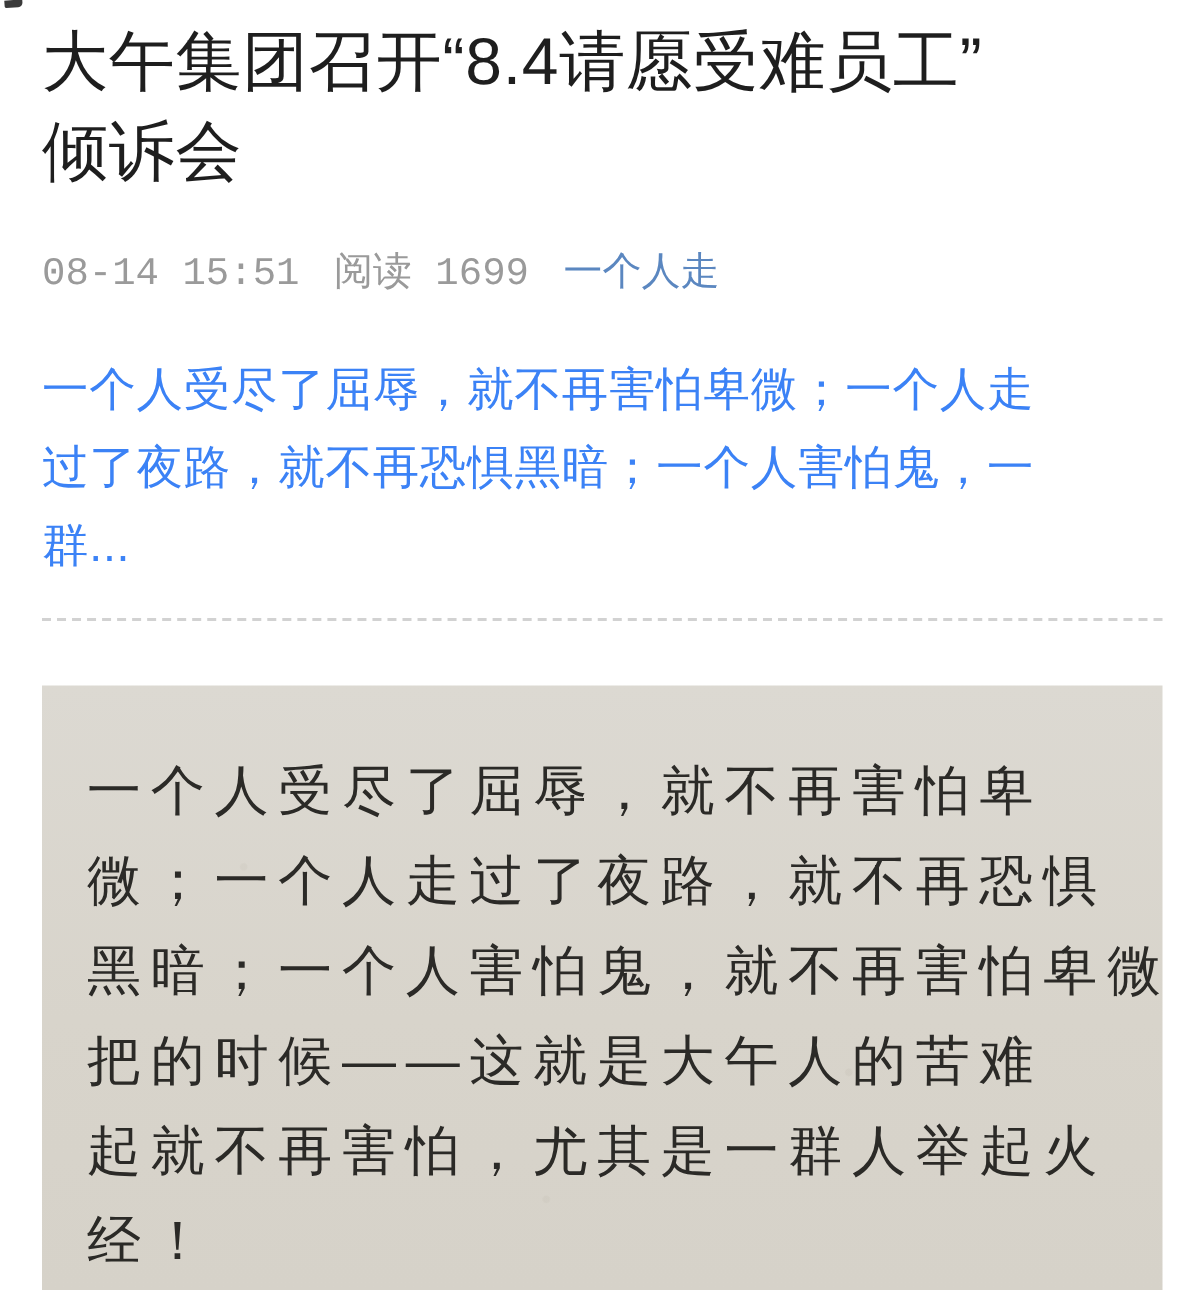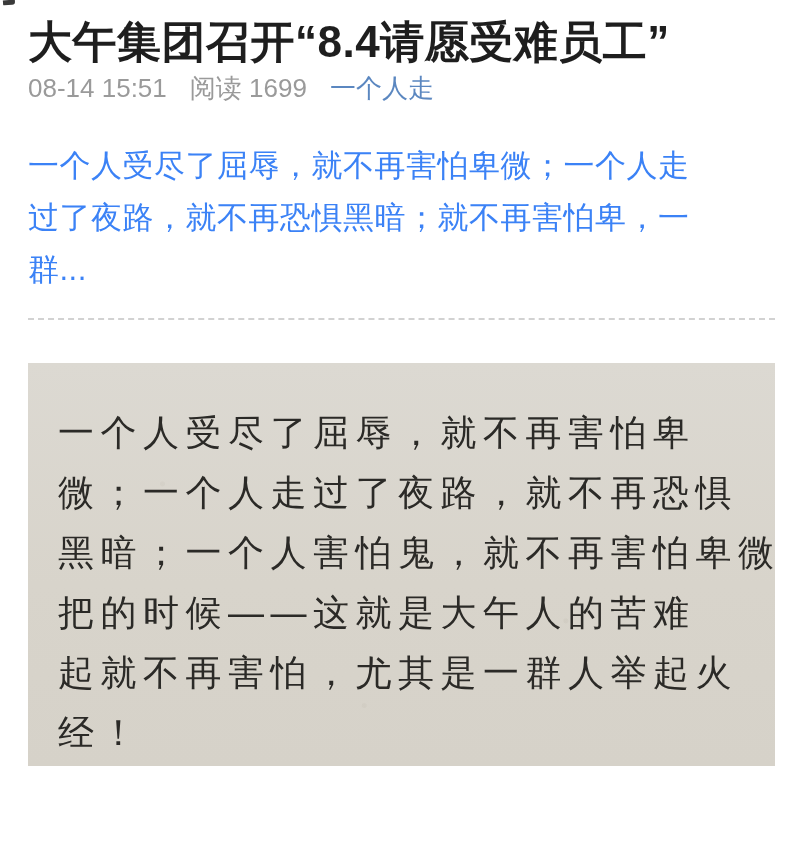--- a/index.html
+++ b/index.html
@@ -22,32 +22,34 @@
     background: #3a3a3a;
     border-radius: 0 0 3px 1px;
     transform: rotate(-4deg);
   }
   .page {
     padding: 12px 25px 0 28px;
   }
   .article-title {
     font-size: 44px;
     line-height: 60px;
-    font-weight: 700;
+    font-weight: 400;
     color: #1e1e1e;
     letter-spacing: 0.5px;
   }
   .article-title .t-line { display: block; white-space: nowrap; }
   .meta-row {
+    margin-top: 34px;
     height: 32px;
     line-height: 32px;
     font-size: 26px;
     color: #9a9a9a;
     display: flex;
     align-items: flex-end;
+    font-family: Liberation Mono, monospace;
   }
   .meta-row .meta-item { margin-right: 23px; white-space: nowrap; }
   .meta-row a.source-link {
     color: #5b87c0;
     text-decoration: none;
     white-space: nowrap;
   }
   .summary {
     margin-top: 36px;
     font-size: 31px;
@@ -86,31 +88,32 @@
 </style>
 </head>
 <body>
 
 <div class="corner-artifact"></div>
 
 <div class="page">
 
   <h1 class="article-title">
     <span class="t-line">大午集团召开“8.4请愿受难员工”</span>
+    <span class="t-line">倾诉会</span>
   </h1>
 
   <div class="meta-row">
     <span class="meta-item">08-14 15:51</span>
     <span class="meta-item">阅读 1699</span>
     <a href="#" class="source-link">一个人走</a>
   </div>
 
   <div class="summary">
     <span class="s-line">一个人受尽了屈辱，就不再害怕卑微；一个人走</span>
-    <span class="s-line">过了夜路，就不再恐惧黑暗；就不再害怕卑，一</span>
+    <span class="s-line">过了夜路，就不再恐惧黑暗；一个人害怕鬼，一</span>
     <span class="s-line">群...</span>
   </div>
 
   <div class="dashed-divider"></div>
 
   <div class="quote-image">
     <span class="q-line">一个人受尽了屈辱，就不再害怕卑</span>
     <span class="q-line">微；一个人走过了夜路，就不再恐惧</span>
     <span class="q-line">黑暗；一个人害怕鬼，就不再害怕卑微</span>
     <span class="q-line">把的时候——这就是大午人的苦难</span>

